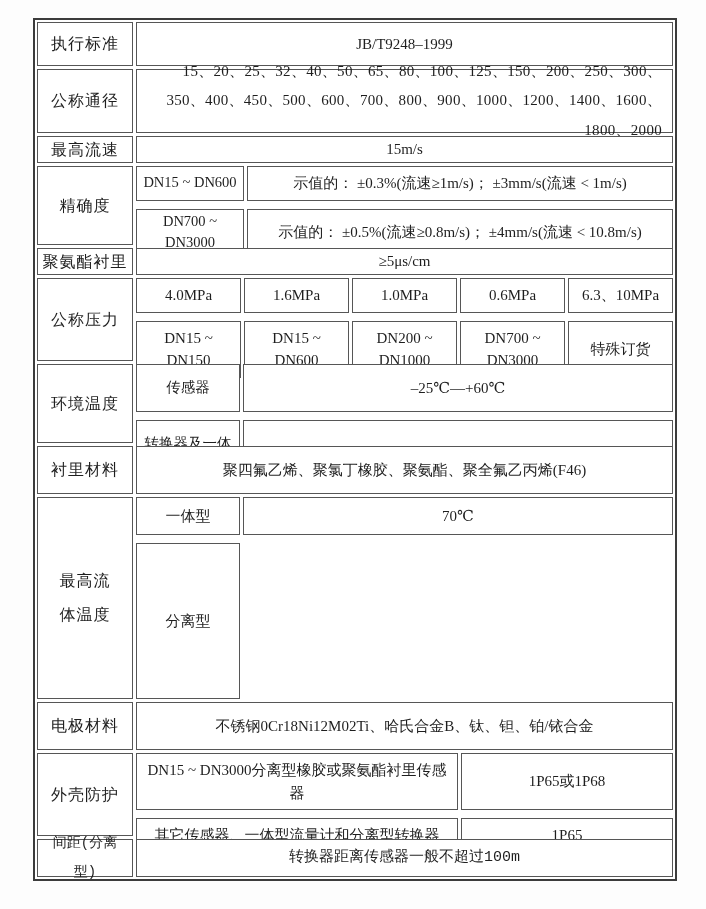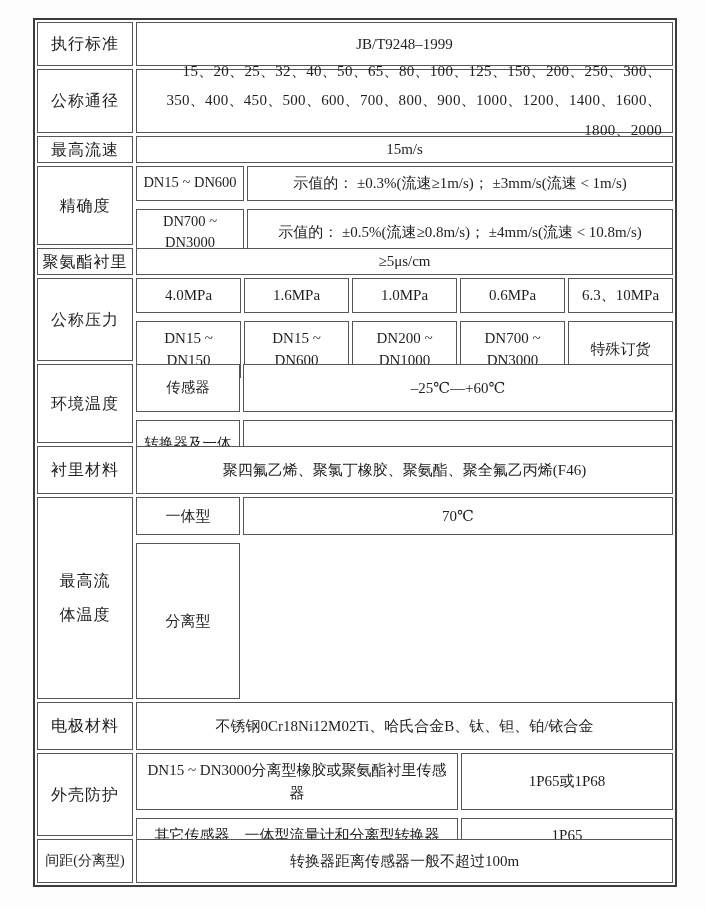--- a/index.html
+++ b/index.html
@@ -54,21 +54,21 @@
     justify-content:flex-start;
     padding:4px 10px;
     line-height:1.95;
     font-size:15px;
     letter-spacing:0.3px;
   }
   .h44{height:44px;}
   .h64{height:64px;}
   .h38{height:27px;}
   .h40{height:48px;}
-  .h36{height:44px;}
+  .h36{height:38px;font-family:Liberation Mono, monospace;}
   .acc{height:79px;}
   .press{height:83px;}
   .amb{height:79px;}
   .fluid{height:202px;}
   .encl{height:83px;}
   .fluid-int{flex:0 0 38px;}
 </style>
 </head>
 <body>
 

